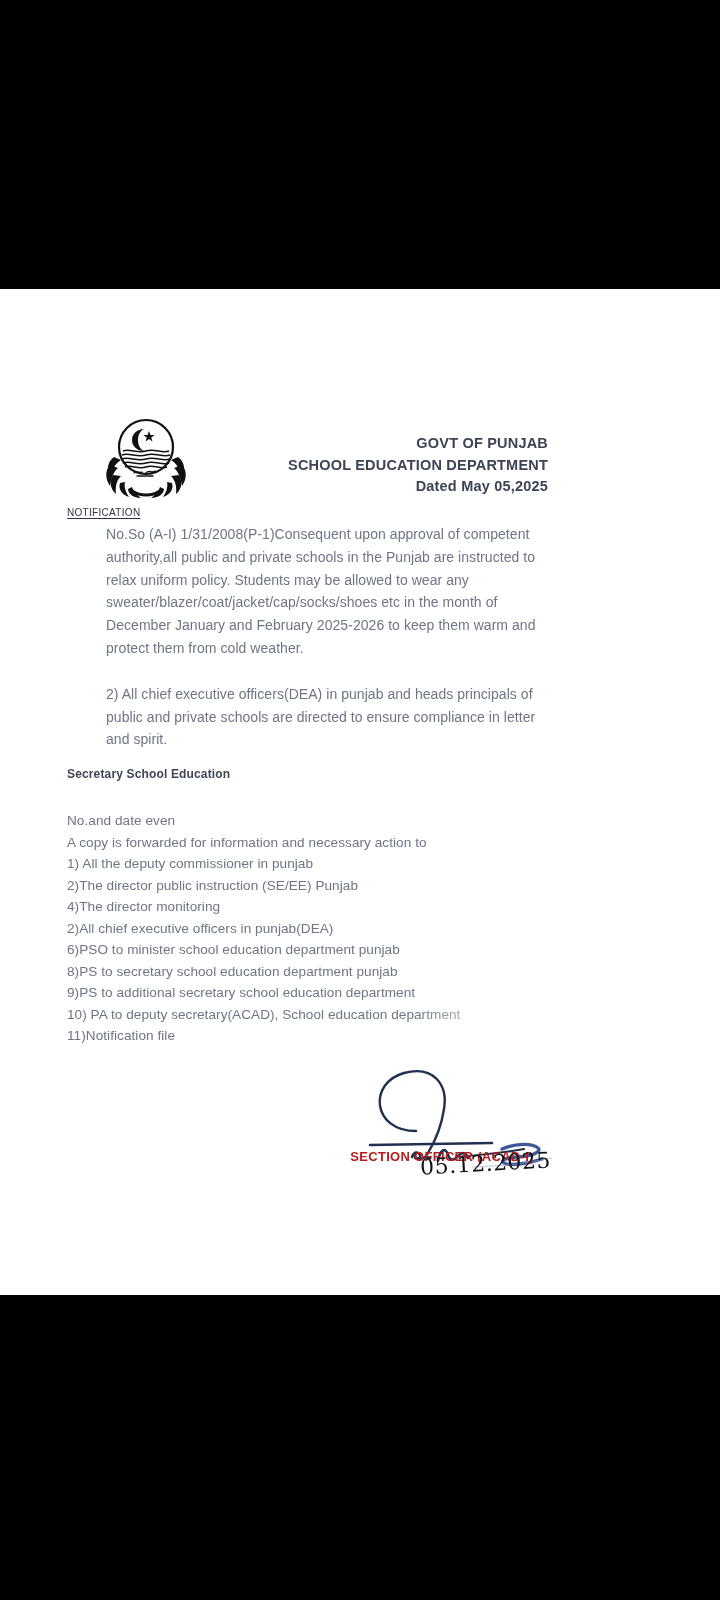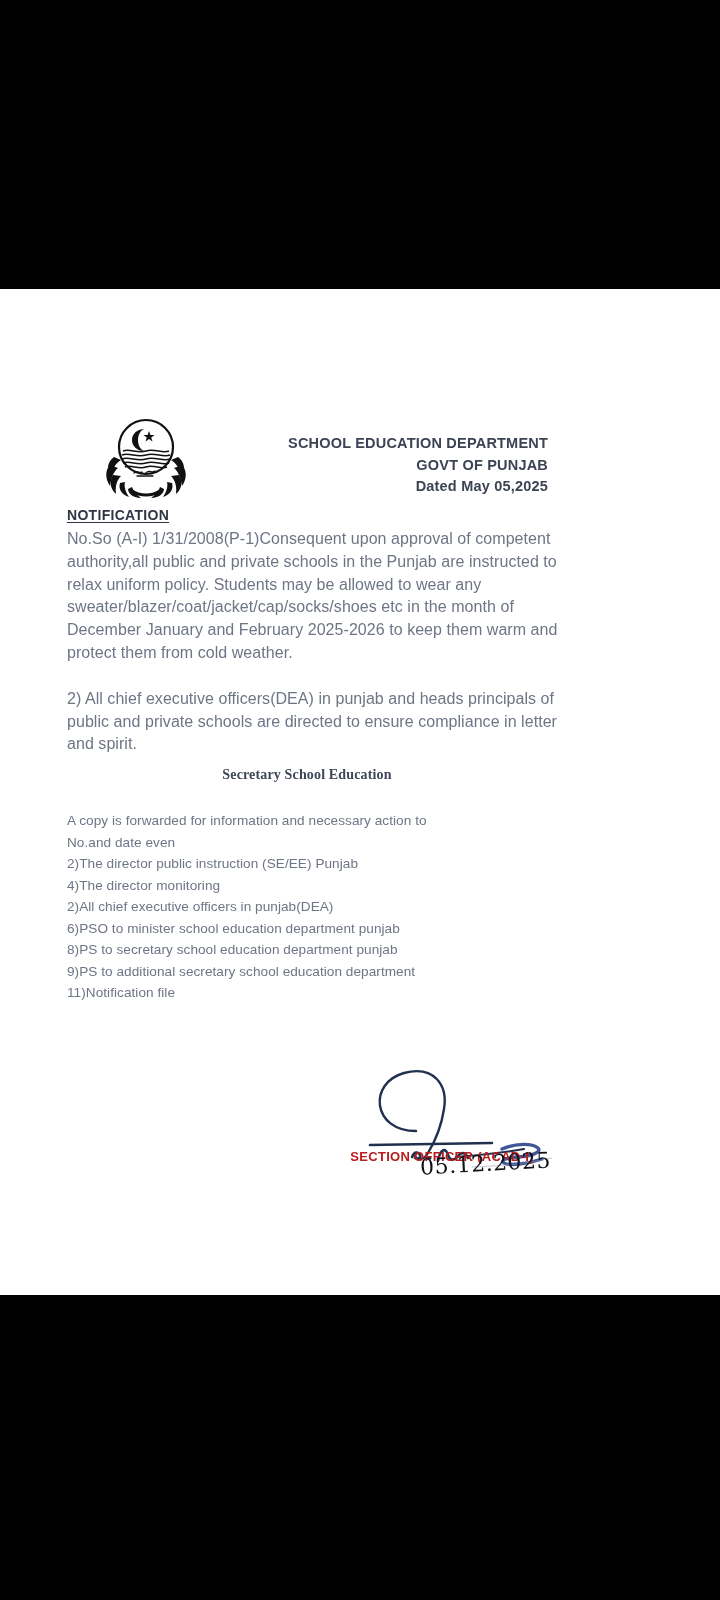--- a/index.html
+++ b/index.html
@@ -64,46 +64,46 @@
 
   
   .body-col {
     position: absolute;
     left: 67px;
     top: 218px;
     width: 492px;
   }
   .notif-title {
     color: #2f3542;
-    font-weight: bold;
-    font-size: 14px;
+    font-weight: normal;
+    font-size: 10px;
     letter-spacing: 0.3px;
     text-decoration: underline;
     text-underline-offset: 2px;
     margin-bottom: 5px;
   }
   .para {
     color: #6e7585;
-    font-size: 16px;
+    font-size: 14px;
     line-height: 22.8px;
     letter-spacing: 0.05px;
+    margin-left: 39px;
   }
   .para.p2 { margin-top: 23px; }
 
   .signatory {
     position: absolute;
     left: 67px;
     top: 478px;
     width: 480px;
-    text-align: center;
+    text-align: left;
     color: #3f4657;
     font-weight: bold;
-    font-size: 14px;
+    font-size: 12px;
     letter-spacing: 0.15px;
-    font-family: Liberation Serif, serif;
   }
 
   .endorse {
     position: absolute;
     left: 67px;
     top: 521px;
     width: 520px;
     color: #6e7585;
     font-size: 13.6px;
     line-height: 21.5px;
@@ -190,43 +190,45 @@
         </g>
 
         <g stroke="#111111" stroke-width="1.3" fill="none" stroke-linecap="round">
           <path d="M30 66 C33 63 35 67 38 65"></path>
           <path d="M42 66 C45 62 48 67 51 64"></path>
           <path d="M33 69 L49 69"></path>
         </g>
       </svg>
     </div>
     <div class="header-text">
+      <div>GOVT OF PUNJAB</div>
       <div>SCHOOL EDUCATION DEPARTMENT</div>
-      <div>GOVT OF PUNJAB</div>
       <div>Dated  May 05,2025</div>
     </div>
   </div>
 
   <div class="body-col">
     <div class="notif-title">NOTIFICATION</div>
     <div class="para p1">No.So (A-I) 1/31/2008(P-1)Consequent upon approval of competent authority,all public and private schools in the Punjab are instructed to relax uniform policy. Students may be allowed to wear any sweater/blazer/coat/jacket/cap/socks/shoes etc in the month of December January and February 2025-2026 to keep them warm and protect them from cold weather.</div>
     <div class="para p2">2) All chief executive officers(DEA) in punjab and heads principals of public and private schools are directed to ensure compliance in letter and spirit.</div>
   </div>
 
   <div class="signatory">Secretary School Education</div>
 
   <div class="endorse">
+    <div class="ln">No.and date even</div>
     <div class="ln">A copy is forwarded for information and necessary action to</div>
-    <div class="ln">No.and date even</div>
+    <div class="ln">1) All the deputy commissioner in punjab</div>
     <div class="ln">2)The director public instruction (SE/EE) Punjab</div>
     <div class="ln">4)The director monitoring</div>
     <div class="ln">2)All chief executive officers in punjab(DEA)</div>
     <div class="ln">6)PSO to minister school education department punjab</div>
     <div class="ln">8)PS to secretary school education department punjab</div>
     <div class="ln">9)PS to additional secretary school education department</div>
+    <div class="ln fading">10) PA to deputy secretary(ACAD), School education department</div>
     <div class="ln">11)Notification file</div>
   </div>
 
   <div class="sig-wrap">
     <svg class="sig-svg" width="230" height="120" viewBox="0 0 230 120" xmlns="http://www.w3.org/2000/svg">
       <g fill="none" stroke="#22304f" stroke-linecap="round" stroke-linejoin="round">
         <path d="M64 74 C20 74 16 26 52 16 C82 8 96 28 92 52 C89 72 82 86 76 96 C72 103 66 104 63 99" stroke-width="2.4"></path>
         <path d="M18 88 L140 86" stroke-width="2.6"></path>
         <path d="M60 100 C62 95 66 94 68 98 C69 101 66 103 63 101" stroke-width="2.6"></path>
         <path d="M76 101 L78 101" stroke-width="3"></path>

